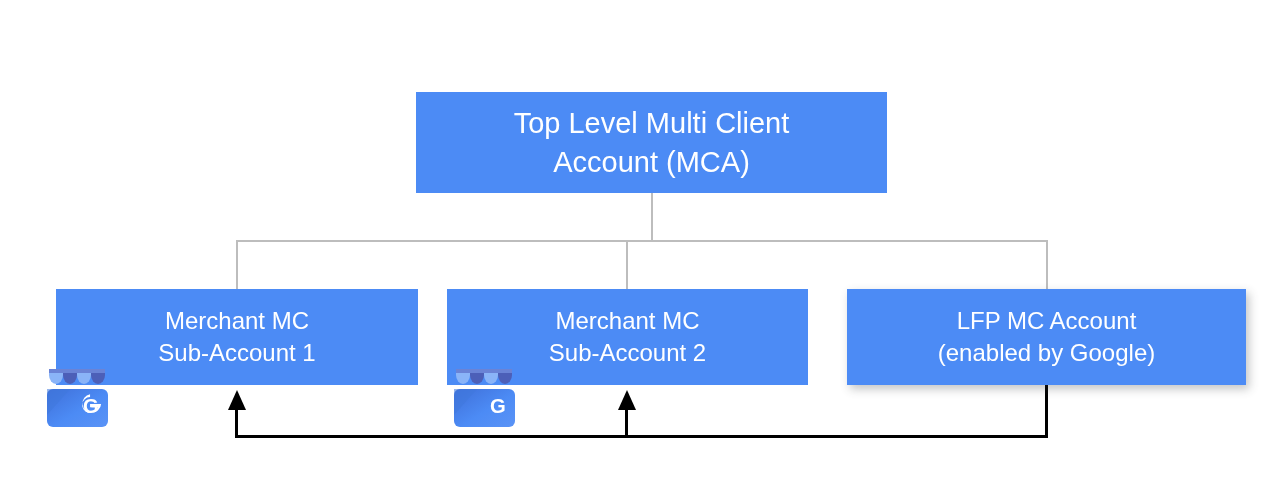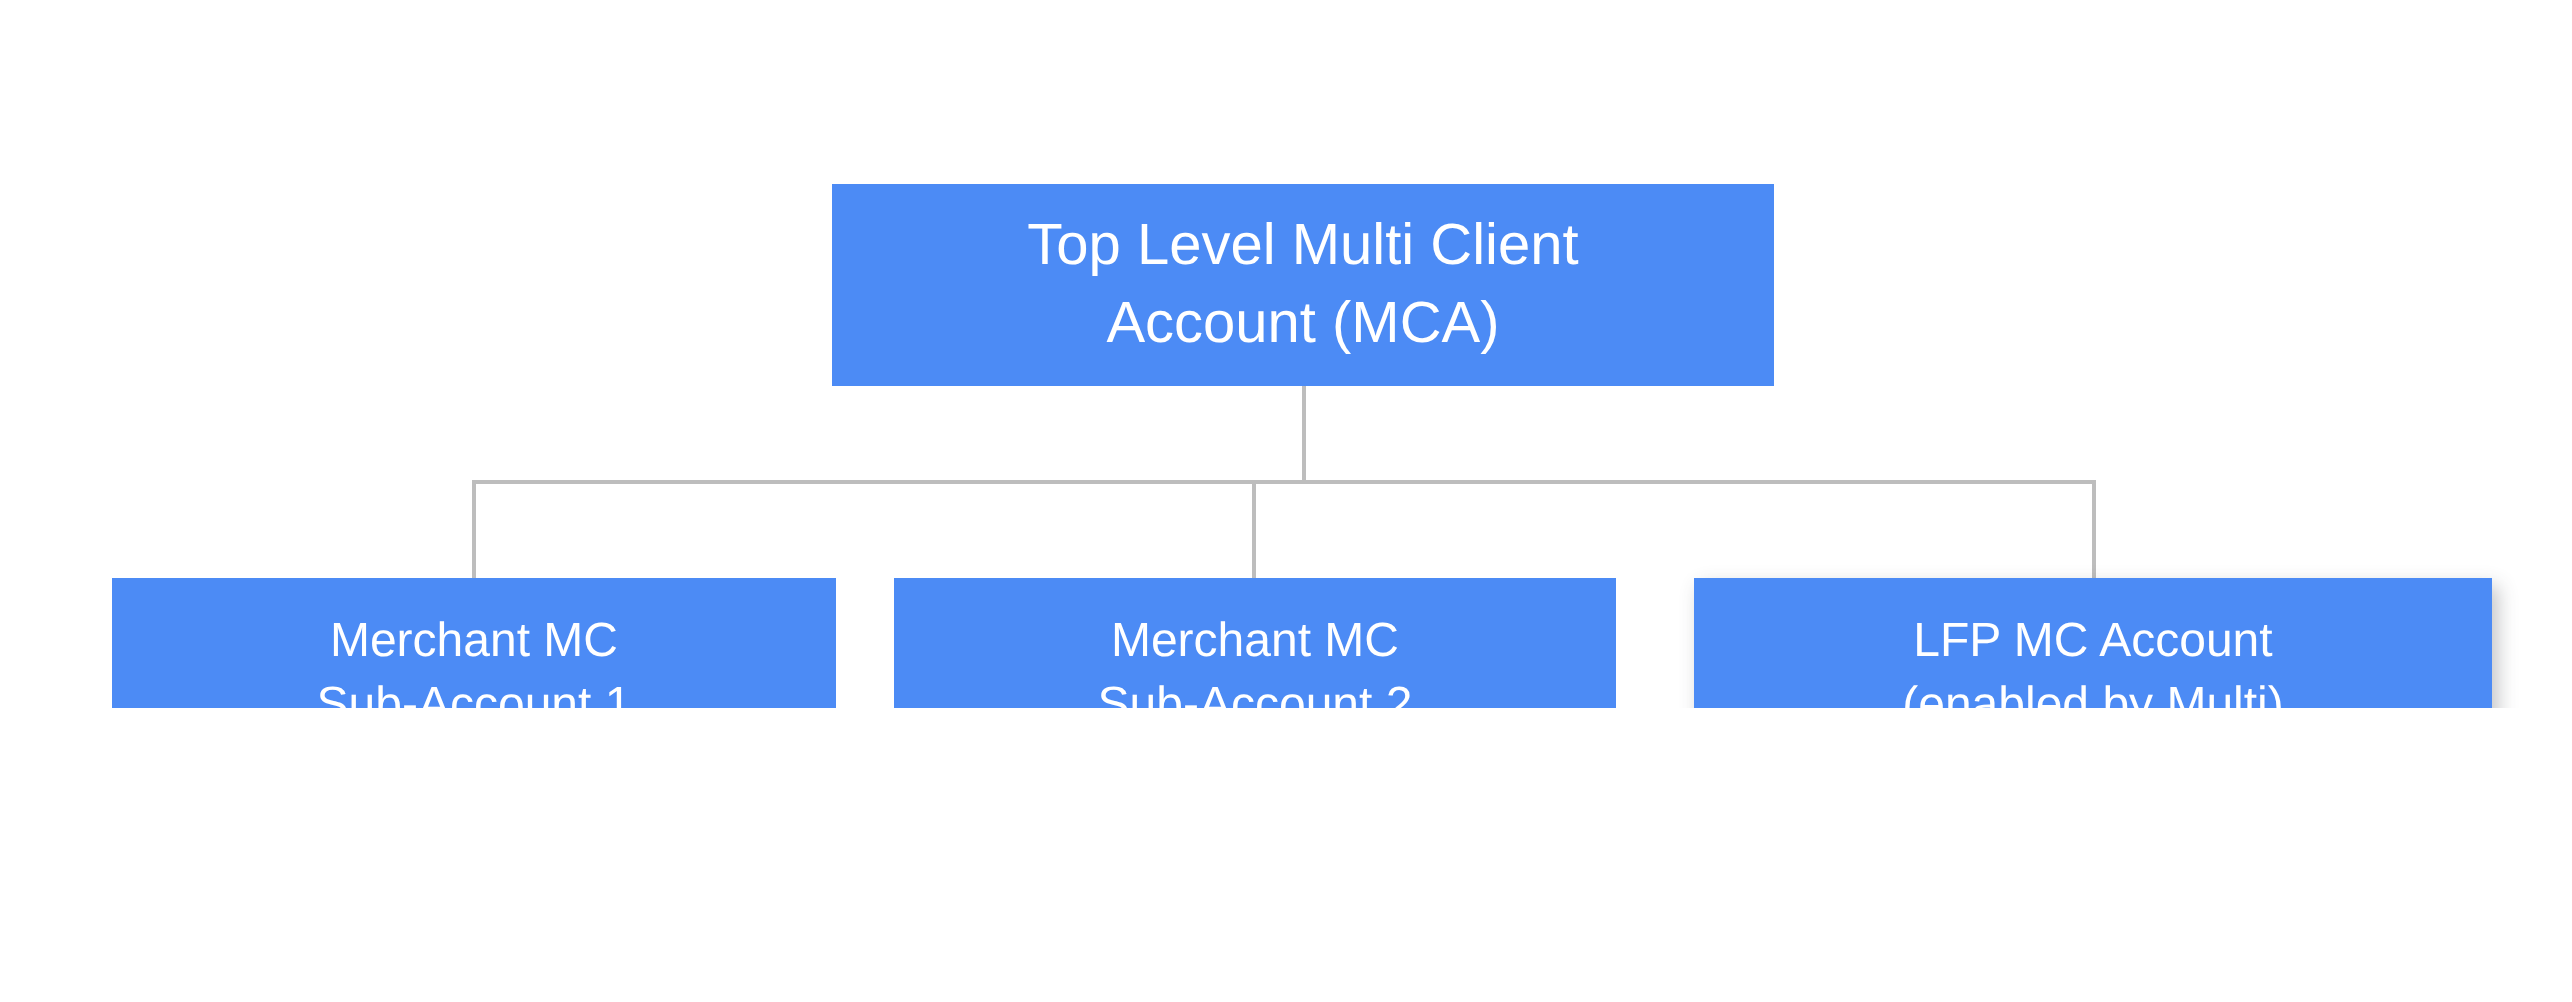--- a/index.html
+++ b/index.html
@@ -6,21 +6,21 @@
     margin: 0;
     padding: 0;
     background: #ffffff;
   }
   body {
     font-family: "Liberation Sans", sans-serif;
   }
   #canvas {
     position: relative;
     width: 1286px;
-    height: 354px;
+    height: 501px;
     background: #ffffff;
     overflow: hidden;
   }
   .node {
     position: absolute;
     background: #4c8bf5;
     color: #ffffff;
     display: flex;
     align-items: center;
     justify-content: center;
@@ -128,21 +128,21 @@
 Sub-Account 1</span>
   </div>
 
   <div class="node" id="node-sub2">
     <span class="node-text">Merchant MC
 Sub-Account 2</span>
   </div>
 
   <div class="node" id="node-lfp">
     <span class="node-text">LFP MC Account
-(enabled by Multi)</span>
+(enabled by Google)</span>
   </div>
 
   <svg class="gmb-icon" id="gmb-icon-1" viewBox="0 0 75 62">
     <defs>
       <linearGradient id="shade1" x1="0" y1="0" x2="1" y2="1">
         <stop offset="0%" stop-color="#3f6fd8"></stop>
         <stop offset="55%" stop-color="#4c8bf5"></stop>
         <stop offset="100%" stop-color="#5a93f6"></stop>
       </linearGradient>
     </defs>

